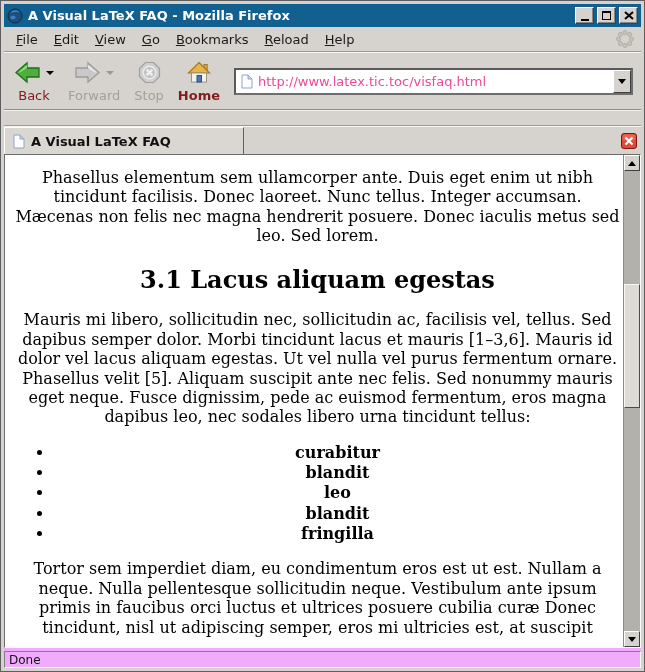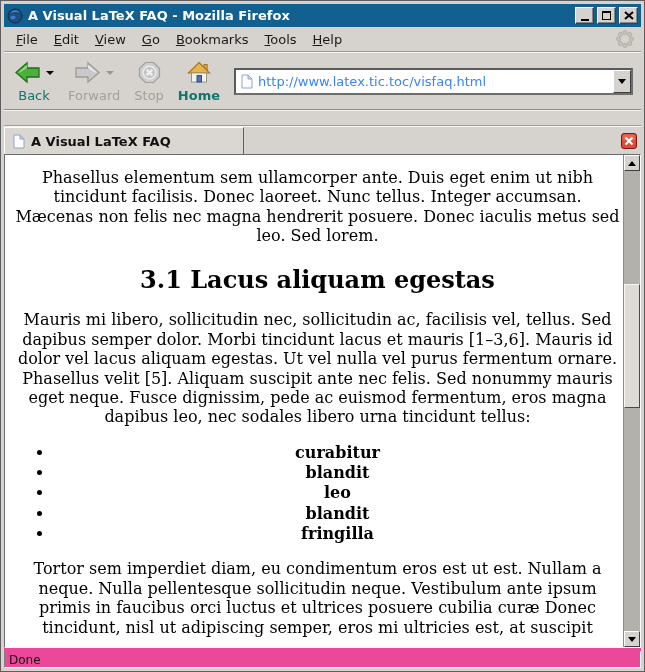--- a/index.html
+++ b/index.html
@@ -66,33 +66,33 @@
     display: flex; flex-direction: column; align-items: center;
     margin-right: 10px; padding: 2px 2px;
   }
   .tb-icon-row { display: flex; align-items: center; height: 26px; }
   .tb-caret {
     width: 0; height: 0; margin-left: 5px;
     border-left: 4px solid transparent; border-right: 4px solid transparent;
     border-top: 4px solid #000;
   }
   .tb-caret.dim { border-top-color: #9a9a9a; }
-  .tb-label { font-size: 13px; color: #0f766e; margin-top: 2px; }
+  .tb-label { font-size: 13px; color: #7f1d1d; margin-top: 2px; }
   .tb-btn.disabled .tb-label { color: #a3a09a; }
   .urlbox {
     flex: 1 1 auto; height: 27px;
     margin-left: 6px;
     background: #fff;
     border: 2px solid; border-color: #5a5a5a #6e6e6e #6e6e6e #5a5a5a;
     display: flex; align-items: center;
   }
   .url-page-icon { margin: 0 5px 0 4px; display: inline-flex; }
   .url-input {
     flex: 1 1 auto; border: none; outline: none;
-    font-family: "DejaVu Sans", sans-serif; font-size: 13px; color: #3b82f6;
+    font-family: "DejaVu Sans", sans-serif; font-size: 13px; color: #ec4899;
     background: transparent; height: 100%; padding: 0;
   }
   .url-drop {
     width: 18px; height: 100%;
     background: #d6d3ce;
     border: 1px solid; border-color: #ffffff #3f3f3f #3f3f3f #ffffff;
     display: inline-flex; align-items: center; justify-content: center; padding: 0;
   }
   .tri-down {
     width: 0; height: 0;
@@ -173,21 +173,21 @@
     border-top: 5px solid #000;
   }
   .sb-track { flex: 1 1 auto; position: relative; }
   .sb-thumb {
     position: absolute; left: 0; right: 0; top: 113px; height: 124px;
     background: #dedbd6;
     border: 1px solid; border-color: #f7f6f3 #4a4a4a #4a4a4a #f7f6f3;
   }
 
   
-  .statusbar { height: 20px; flex: 0 0 20px; padding-top: 3px; background: #ec4899; }
+  .statusbar { height: 20px; flex: 0 0 20px; padding-top: 3px; background: #f0abfc; }
   .status-panel {
     height: 17px;
     border: 1px solid; border-color: #808080 #fcfcfa #fcfcfa #808080;
     display: flex; align-items: center;
     padding: 0 4px;
     font-size: 12px; color: #111;
   }
 </style>
 </head>
 <body>
@@ -221,21 +221,21 @@
       </button>
     </span>
   </div>
 
   <div class="menubar">
     <span class="menu-item">File</span>
     <span class="menu-item">Edit</span>
     <span class="menu-item">View</span>
     <span class="menu-item">Go</span>
     <span class="menu-item">Bookmarks</span>
-    <span class="menu-item">Tools</span>
+    <span class="menu-item">Reload</span>
     <span class="menu-item">Help</span>
     <span class="throbber">
       <svg width="20" height="20" viewBox="0 0 20 20">
         <g fill="#c9c5bd" stroke="#a9a59d" stroke-width="0.8">
           <circle cx="16.5" cy="10" r="2"></circle>
             <circle cx="14.6" cy="14.6" r="2"></circle>
           <circle cx="10" cy="16.5" r="2"></circle>
             <circle cx="5.4" cy="14.6" r="2"></circle>
           <circle cx="3.5" cy="10" r="2"></circle>
             <circle cx="5.4" cy="5.4" r="2"></circle>

